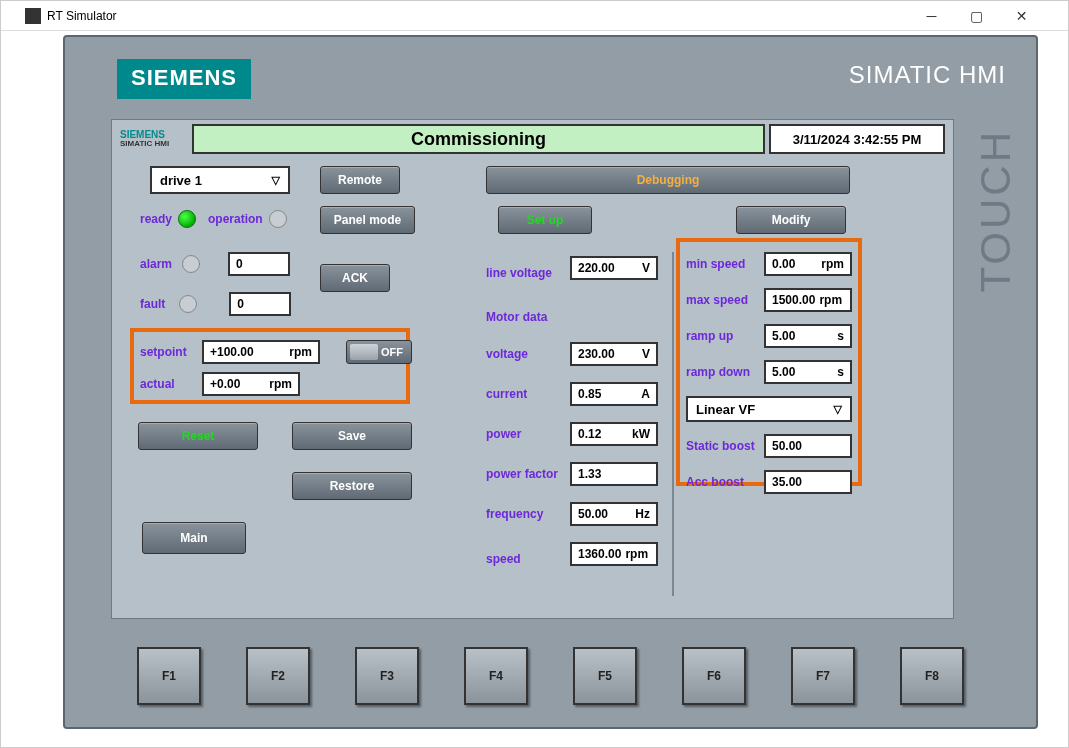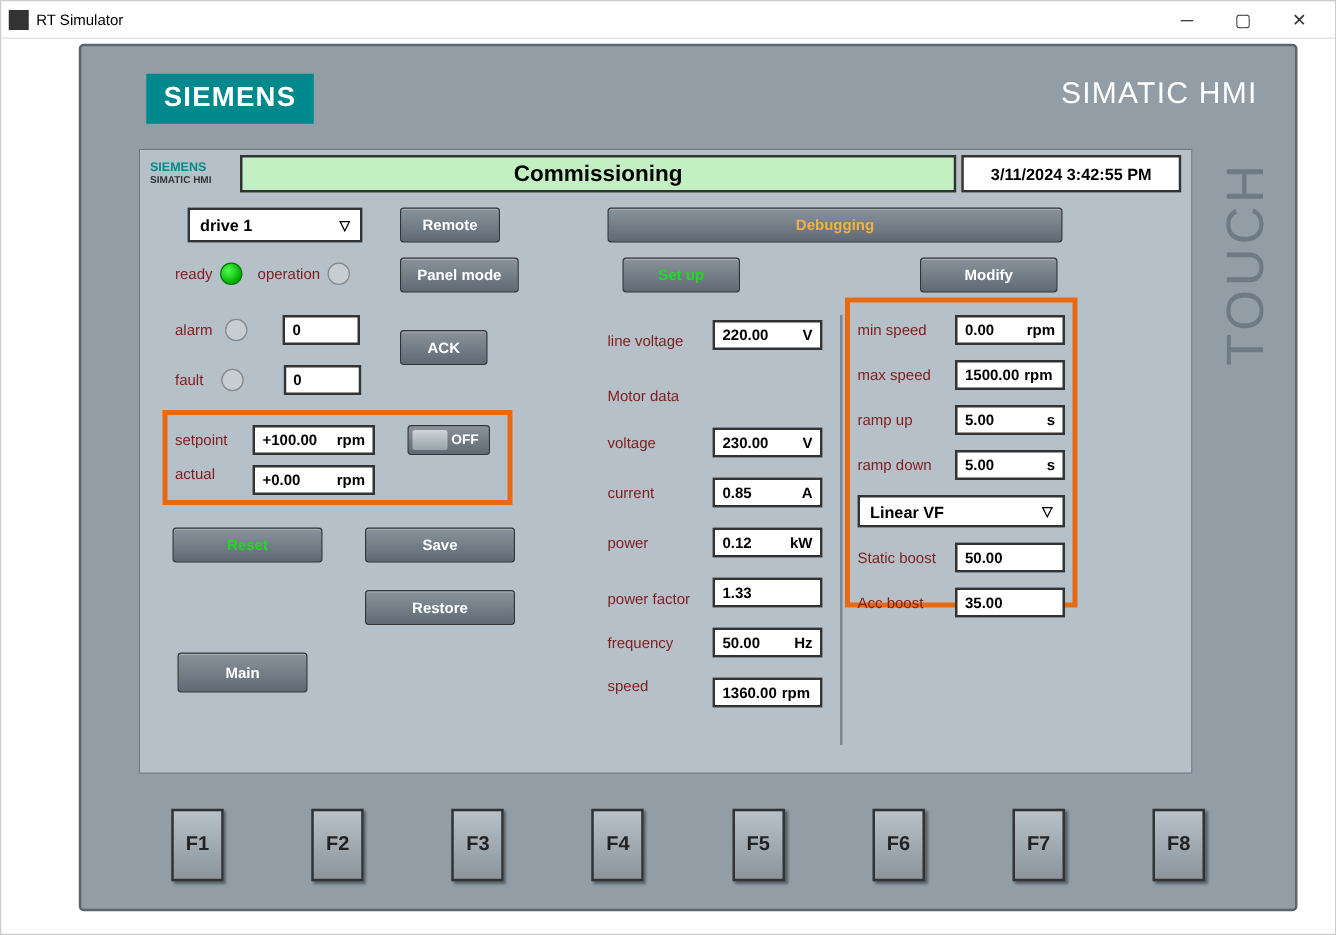--- a/index.html
+++ b/index.html
@@ -11,21 +11,21 @@
   }
   .win-frame {
     width: 1069px; height: 748px;
     border: 1px solid #ccc;
     position: relative;
     background: #fff;
   }
   .titlebar {
     height: 30px;
     display: flex; align-items: center;
-    padding: 0 6px;
+    padding: 0 24px;
     border-bottom: 1px solid #ddd;
     font-size: 12px;
   }
   .titlebar .app-icon {
     width: 16px; height: 16px; margin-right: 6px;
     background: #333; display:inline-block;
   }
   .titlebar .title { flex: 1; }
   .titlebar .win-btns { display: flex; gap: 0; }
   .titlebar .win-btn {
@@ -104,21 +104,21 @@
     cursor:pointer;
   }
   .btn3d.green-txt { color:#1fdb1f; }
   .btn3d.orange-txt { color:#f5b042; }
   .panel-select {
     background:#fff; border:2px solid #333;
     display:flex; align-items:center; justify-content:space-between;
     padding:0 8px; font-weight:bold; font-size:13px;
   }
   .panel-select .tri { font-size:11px; }
-  .bold-label { font-weight:normal; font-size:12px; color:#7f1d1d; }
+  .bold-label { font-weight:bold; font-size:12px; color:#6d28d9; }
   .led {
     width:18px; height:18px; border-radius:50%;
     background:#c7cdd2; border:1px solid #888;
   }
   .led.on { background: radial-gradient(circle at 35% 35%, #4dff4d, #00b000 70%); border-color:#070; }
   .field {
     background:#fff; border:2px solid #333; height:24px;
     display:flex; align-items:center; padding:0 6px;
     font-weight:bold; font-size:12px;
   }
@@ -137,25 +137,25 @@
   .hl-orange {
     position:absolute;
     border:4px solid #e86a10;
   }
 
   .function-keys {
     position:absolute; left:72px; right:72px; bottom:18px; height:62px;
     display:flex; justify-content:space-between;
   }
   .fkey {
-    width:42px; height:58px;
+    width:64px; height:58px;
     background:linear-gradient(#b9c1c8,#8c949b);
     border:2px solid #333;
     display:flex; align-items:center; justify-content:center;
-    font-weight:bold; font-size:16px; color:#222;
+    font-weight:bold; font-size:12px; color:#222;
     box-shadow:2px 2px 2px rgba(0,0,0,.4);
   }
 
   .vsep {
     position:absolute; top:198px; bottom:26px; left:538px;
     width:0; border-left:2px solid #7c8891;
   }
 </style>
 </head>
 <body>
@@ -214,30 +214,30 @@
           <span class="bold-label">fault</span>
           <span class="led"></span>
           <div class="field" style="width:62px;margin-left:18px">
               <span>0</span>
             </div>
         </div>
 
         <div class="hl-orange" style="top:162px;left:10px;width:280px;height:76px"></div>
         <div style="position:absolute;top:174px;left:20px;display:flex;align-items:center;gap:6px">
           <span class="bold-label" style="width:56px">setpoint</span>
-          <div class="field" style="width:98px">
+          <div class="field" style="width:118px">
             <span>+100.00</span>
               <span class="unit">rpm</span>
           </div>
           <div class="toggle-off" style="position:relative;width:66px;height:24px;margin-left:20px">
             <div class="knob"></div>
               <span>OFF</span>
           </div>
         </div>
-        <div style="position:absolute;top:206px;left:20px;display:flex;align-items:flex-start;gap:6px">
+        <div style="position:absolute;top:206px;left:20px;display:flex;align-items:center;gap:6px">
           <span class="bold-label" style="width:56px">actual</span>
           <div class="field" style="width:98px">
             <span>+0.00</span>
               <span class="unit">rpm</span>
           </div>
         </div>
 
         <div class="btn3d green-txt" style="position:absolute;top:256px;left:18px;width:120px;height:28px">Reset</div>
         <div class="btn3d" style="position:absolute;top:256px;left:172px;width:120px;height:28px">Save</div>
         <div class="btn3d" style="position:absolute;top:356px;left:22px;width:104px;height:32px">Main</div>
@@ -270,34 +270,34 @@
                 <span class="unit">A</span>
               </div>
           </div>
           <div style="display:flex;align-items:center;margin-bottom:16px">
             <span class="bold-label" style="width:84px">power</span>
             <div class="field" style="width:88px">
                 <span>0.12</span>
                 <span class="unit">kW</span>
               </div>
           </div>
-          <div style="display:flex;align-items:flex-end;margin-bottom:16px">
+          <div style="display:flex;align-items:center;margin-bottom:16px">
             <span class="bold-label" style="width:84px">power factor</span>
             <div class="field" style="width:88px">
                 <span>1.33</span>
               </div>
           </div>
           <div style="display:flex;align-items:center;margin-bottom:16px">
             <span class="bold-label" style="width:84px">frequency</span>
             <div class="field" style="width:88px">
                 <span>50.00</span>
                 <span class="unit">Hz</span>
               </div>
           </div>
-          <div style="display:flex;align-items:flex-start">
+          <div style="display:flex;align-items:flex-end">
             <span class="bold-label" style="width:84px">speed</span>
             <div class="field" style="width:88px">
                 <span>1360.00</span>
                 <span class="unit" style="margin-left:4px">rpm</span>
               </div>
           </div>
         </div>
 
         <div class="vsep" style="top:86px;left:552px;bottom:14px"></div>
 

